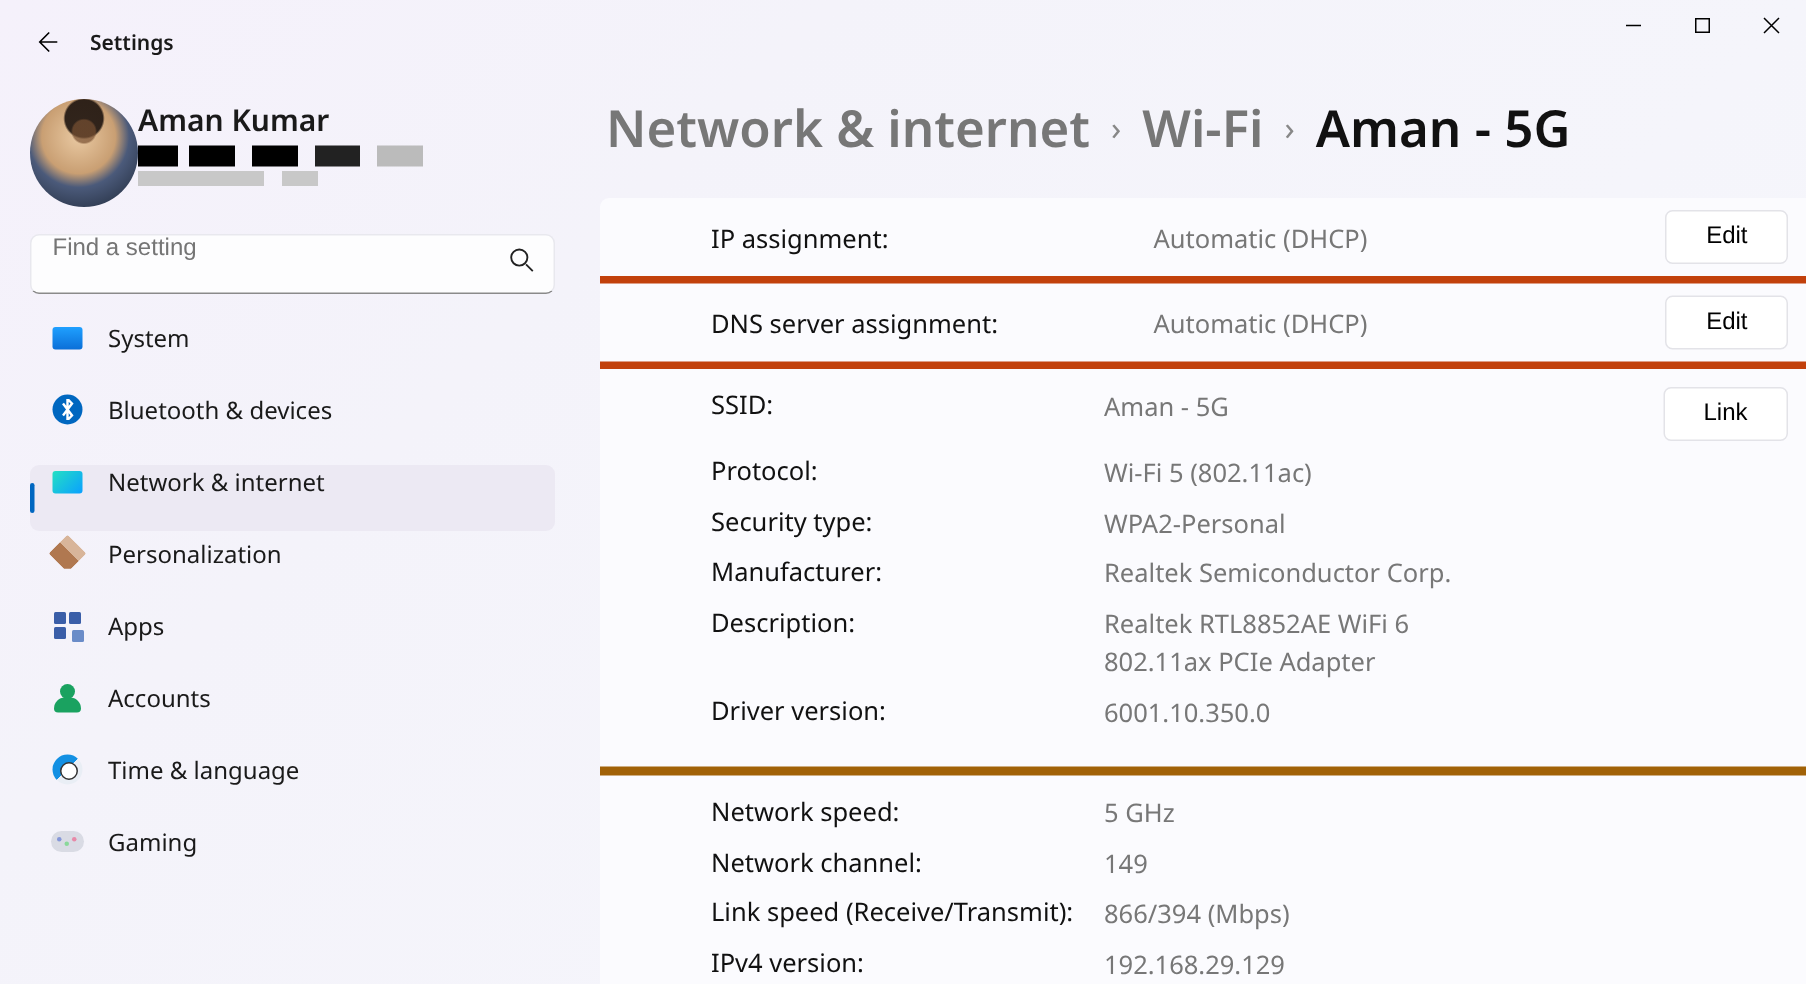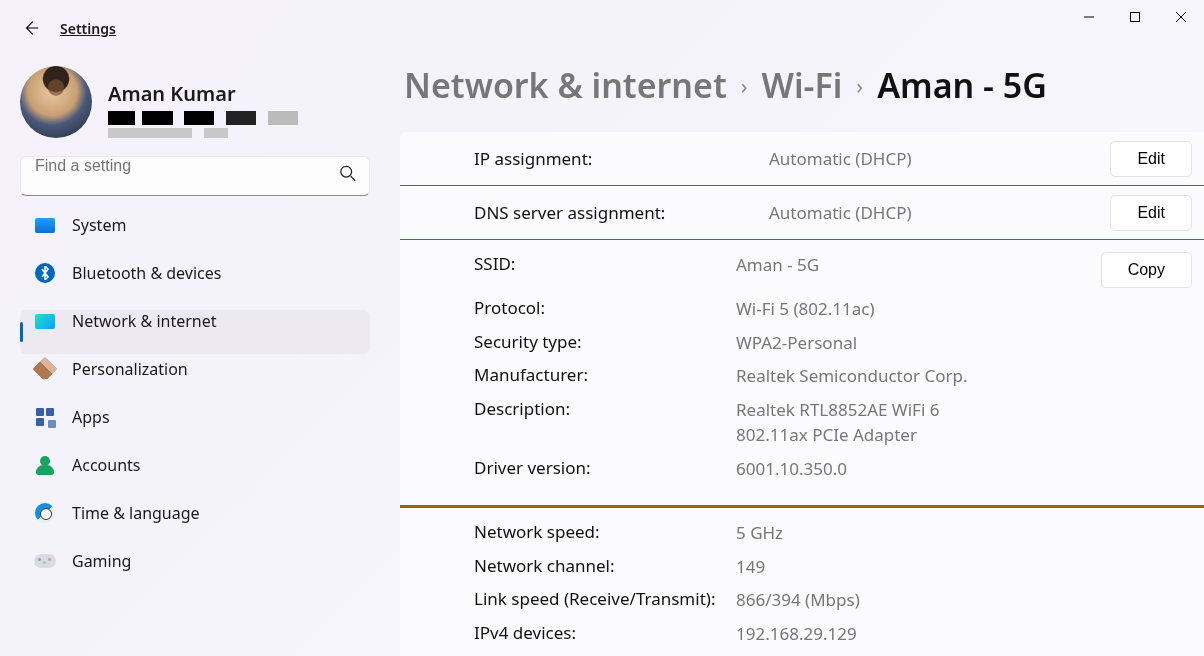--- a/index.html
+++ b/index.html
@@ -7,24 +7,24 @@
   body { background: linear-gradient(135deg, #f5f1fb 0%, #f4f3fa 30%, #f6f7fc 100%); color: #1a1a1a; position: relative; }
 
   
   .window-controls { position: absolute; top: 0; right: 0; display: flex; }
   .win-btn { width: 46px; height: 34px; display: flex; align-items: center; justify-content: center; cursor: default; font-size: 13px; color: #000; }
   .win-btn svg { width: 12px; height: 12px; stroke: #000; stroke-width: 1; fill: none; }
 
   .titlebar { height: 56px; display: flex; align-items: center; gap: 18px; padding-left: 20px; }
   .back-arrow { width: 22px; height: 22px; display:flex; align-items:center; justify-content:center; }
   .back-arrow svg { width: 18px; height: 18px; stroke:#000; stroke-width:1.2; fill:none; }
-  .title { font-size: 14px; font-weight:600;text-decoration:underline; }
+  .title { font-size: 14px; font-weight:600; }
 
   .sidebar { position: absolute; left: 0; top: 56px; width: 390px; height: 600px; padding: 0 20px; }
-  .user-block { display:flex; align-items:flex-end; gap:16px; padding: 10px 0 18px 0; }
+  .user-block { display:flex; align-items:flex-start; padding: 10px 0 18px 0; }
   .avatar { width: 72px; height: 72px; border-radius: 50%; background: radial-gradient(circle at 45% 35%, #e9c9a2 0%, #c99f73 40%, #4b5a7a 55%, #1b2432 100%); position:relative; overflow:hidden;}
   .avatar::after{content:"";position:absolute;inset:0;background:radial-gradient(circle at 50% 30%, rgba(120,80,50,.7) 0 12%, transparent 14%), radial-gradient(circle at 50% 18%, rgba(30,20,15,.9) 0 18%, transparent 20%);}
   .user-name { font-size: 20px; font-weight:600; }
   .user-email { margin-top:4px; }
   .censor { width: 190px; height: 14px; background-image: linear-gradient(90deg,#000 0 14%,transparent 14% 18%,#000 18% 34%,transparent 34% 40%,#000 40% 56%,transparent 56% 62%,#222 62% 78%,transparent 78% 84%,#bbb 84% 100%);}
   .censor2{ width:120px; height:10px; margin-top:3px; background:linear-gradient(90deg,#c8c8c8 0 70%, transparent 70% 80%, #c8c8c8 80% 100%);}
 
   .search { position: relative; display:flex; align-items:flex-start; background:#fdfdfe; border:1px solid #e8e8ee; border-bottom:1.5px solid #8a8a8a; border-radius:6px; height:40px; margin-bottom:18px;}
   .search input { border:none; background:transparent; outline:none; flex:1; font-size:16px; padding:0 14px; color:#555; }
   .search-icon { position:absolute; right:12px; top:50%; transform:translateY(-50%); }
@@ -51,27 +51,27 @@
   .ic-time::after{content:"";position:absolute;right:3px;bottom:3px;width:10px;height:10px;border:1px solid #333;border-radius:50%;background:#fff;}
   .ic-game{width:22px;height:14px;border-radius:8px;background:#d9dbe4;position:relative;}
   .ic-game::before{content:"";position:absolute;left:4px;top:4px;width:3px;height:3px;border-radius:50%;background:#8597d8;box-shadow:10px 0 0 #e78aa8, 5px 3px 0 #8ad89a;}
 
   
   .main { position:absolute; left:400px; top:54px; right:0; bottom:0; overflow:hidden;}
   .breadcrumb { display:flex; align-items:center; gap:14px; font-size:34px; font-weight:600; color:#777; padding:8px 0 24px 4px;}
   .breadcrumb .crumb-current{color:#111;}
   .chev{color:#888;font-size:22px;font-weight:400;}
   .panel{ background:#fbfbfe; border-radius:6px 0 0 0; padding:0; }
-  .row{ display:grid; grid-template-columns: 74px 262px 1fr 150px; align-items:center; min-height:54px; border-bottom:1px solid #c2410c; padding:8px 12px 8px 0;}
+  .row{ display:grid; grid-template-columns: 74px 262px 1fr 150px; align-items:center; min-height:54px; border-bottom:5px solid #c2410c; padding:8px 12px 8px 0;}
   .row .lab{grid-column:2; font-size:17px; color:#111; padding:6px 0;}
   .row .val{grid-column:3; font-size:17px; color:#777;margin-left:33px;}
   .row .btn{grid-column:4; justify-self:end;}
   .btn-edit{background:#fff;border:1px solid #e3e3e8;border-radius:5px;padding:8px 26px;font-size:16px;cursor:default;}
 
-  .group{ border-bottom:3px solid #a16207; padding:12px 12px 24px 0; display:grid; grid-template-columns:74px 262px 1fr 150px; row-gap:8px;}
+  .group{ border-bottom:6px solid #a16207; padding:12px 12px 24px 0; display:grid; grid-template-columns:74px 262px 1fr 150px; row-gap:8px;}
   .group.noborder{border-bottom:none;}
   .group .lab{grid-column:2;font-size:17px;color:#111;}
   .group .val{grid-column:3;font-size:17px;color:#777; line-height:1.5;}
   .group .btn{grid-column:4;grid-row:1;justify-self:end;}
 </style>
 </head>
 <body>
 
 <div class="window-controls">
   <div class="win-btn">
@@ -200,21 +200,21 @@
     </div>
     <div class="row">
       <span class="lab">DNS server assignment:</span>
       <span class="val">Automatic (DHCP)</span>
       <span class="btn"><button class="btn-edit">Edit</button></span>
     </div>
 
     <div class="group">
       <span class="lab">SSID:</span>
       <span class="val">Aman - 5G</span>
-      <span class="btn"><button class="btn-edit">Copy</button></span>
+      <span class="btn"><button class="btn-edit">Link</button></span>
 
       <span class="lab">Protocol:</span>
       <span class="val">Wi-Fi 5 (802.11ac)</span>
 
       <span class="lab">Security type:</span>
       <span class="val">WPA2-Personal</span>
 
       <span class="lab">Manufacturer:</span>
       <span class="val">Realtek Semiconductor Corp.</span>
 
@@ -228,20 +228,20 @@
     <div class="group noborder">
       <span class="lab">Network speed:</span>
       <span class="val">5 GHz</span>
 
       <span class="lab">Network channel:</span>
       <span class="val">149</span>
 
       <span class="lab">Link speed (Receive/Transmit):</span>
       <span class="val">866/394 (Mbps)</span>
 
-      <span class="lab">IPv4 devices:</span>
+      <span class="lab">IPv4 version:</span>
       <span class="val">192.168.29.129</span>
 
       <span class="lab">IPv4 DNS servers:</span>
       <span class="val">192.168.29.1 (Unencrypted)</span>
     </div>
   </div>
 </div>
 
 </body></html>

